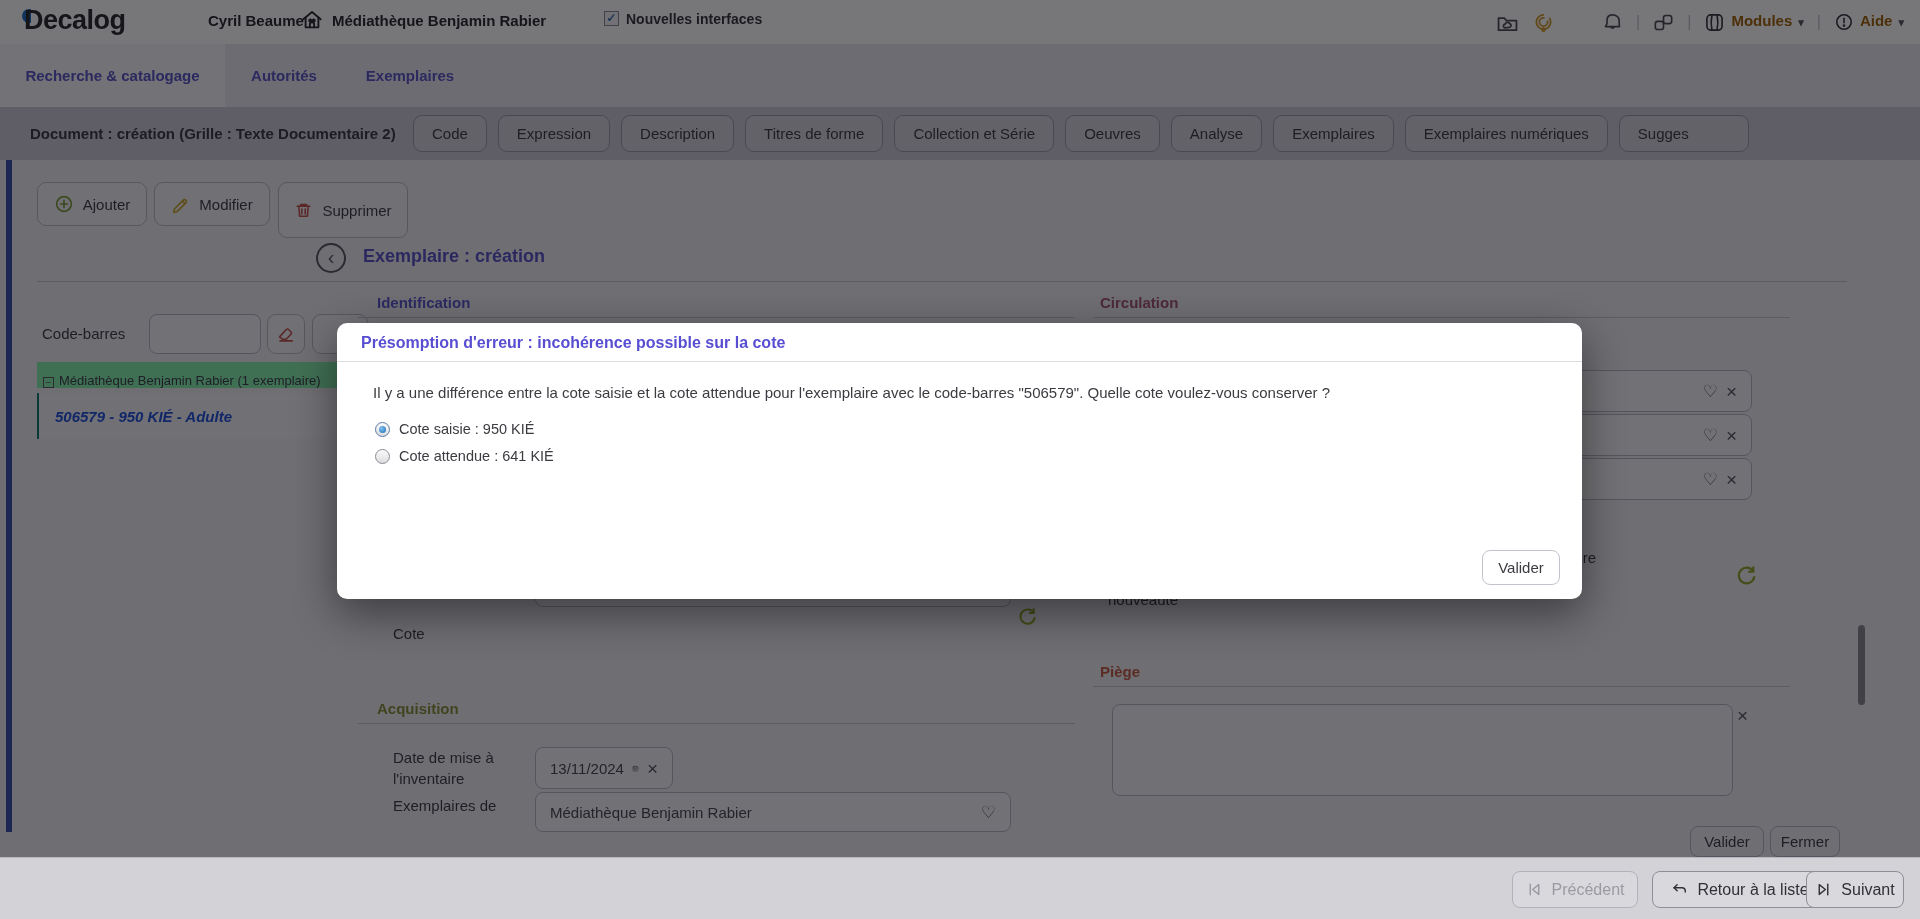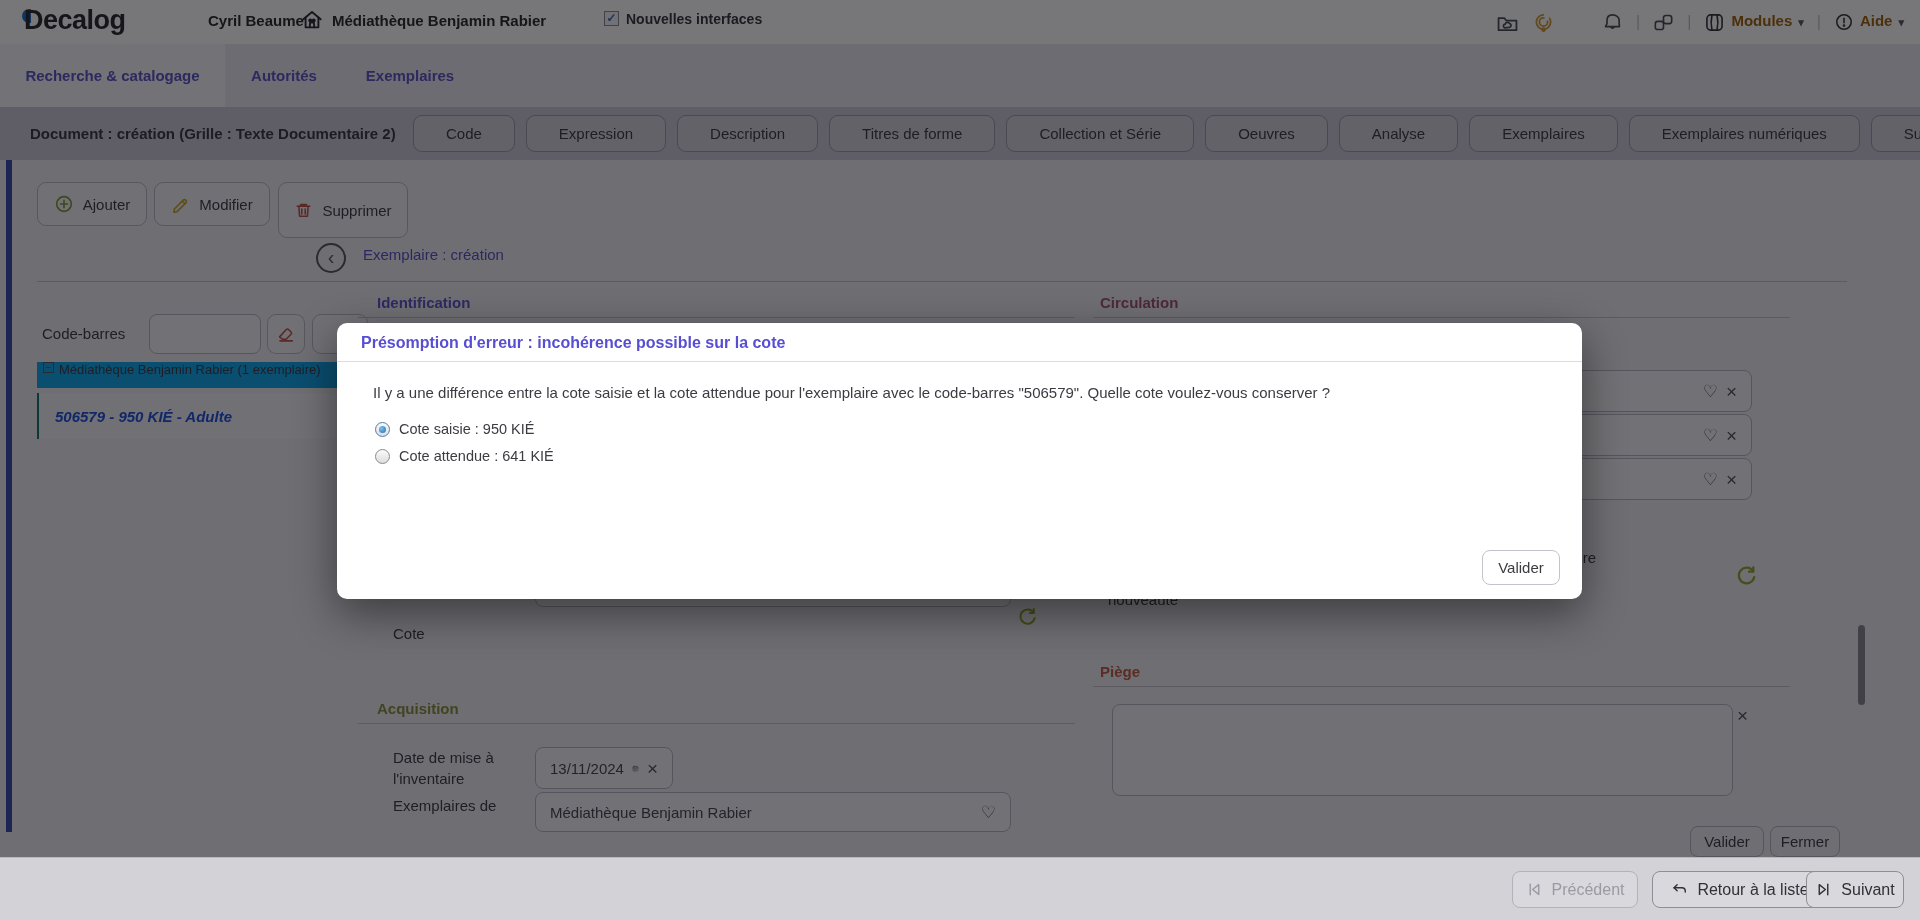--- a/index.html
+++ b/index.html
@@ -26,37 +26,37 @@
 
   
   .navtabs{position:absolute;left:0;top:44px;width:1920px;height:63px;background:#e9e7ef}
   .navtab{position:absolute;top:0;height:63px;line-height:63px;text-align:center;font-size:15px;font-weight:700;color:#5852c2;cursor:pointer}
   .navtab.active{background:#f4f3f8}
 
   
   .docheader{position:absolute;left:0;top:107px;width:1920px;height:53px;background:#cac8d2}
   .doc-title{position:absolute;left:30px;top:18px;font-size:15px;font-weight:700;color:#36363c;white-space:nowrap}
   .chips{position:absolute;left:413px;top:0;right:0;height:53px;display:flex;align-items:center;gap:11px;overflow:hidden}
-  .chip{flex:0 0 auto;padding:9px 32px;border:1px solid #9b99a6;border-radius:9px;background:#d3d1da;font-size:15px;color:#3a3a41;white-space:nowrap;cursor:pointer}
+  .chip{flex:0 0 auto;padding:9px 18px;border:1px solid #9b99a6;border-radius:9px;background:#d3d1da;font-size:15px;color:#3a3a41;white-space:nowrap;cursor:pointer}
 
   
   .accentbar{position:absolute;left:6px;top:160px;width:6px;height:672px;background:#3949ab}
   .hline{position:absolute;height:1px;background:#c3c2ca}
   .btn{display:flex;align-items:center;justify-content:center;gap:9px;background:#f1f0f4;border:1px solid #b9b8c1;border-radius:9px;font-size:15px;color:#3b3b42;cursor:pointer}
   .abs{position:absolute}
   .lbl{position:absolute;font-size:15px;color:#3b3b42}
   .input{position:absolute;background:#f4f3f7;border:1px solid #b5b4bf;border-radius:8px;display:flex;align-items:center;padding:0 14px;font-size:15px;color:#46464e;gap:8px}
   .input .grow{flex:1}
   .sect{position:absolute;font-size:15px;font-weight:700}
   .heart::before{content:"♡";font-size:17px;color:#55545c}
   .xmark::before{content:"×";font-size:19px;color:#55545c;line-height:1}
   .backcirc{position:absolute;width:30px;height:30px;border:2px solid #55545c;border-radius:50%;text-align:center;line-height:25px;font-size:20px;color:#55545c;cursor:pointer}
   .backcirc::before{content:"‹"}
-  .heading{position:absolute;font-size:15px;font-weight:400;color:#5751c5}
-  .treehdr{position:absolute;background:#0ea5e9;display:flex;align-items:flex-start;gap:5px;font-size:13px;color:#3b3b46;padding:0 6px}
+  .heading{position:absolute;font-size:18px;font-weight:700;color:#5751c5}
+  .treehdr{position:absolute;background:#86efac;display:flex;align-items:flex-end;gap:5px;font-size:13px;color:#3b3b46;padding:0 6px}
   .minusbox{width:11px;height:11px;border:1px solid #55545c;font-size:10px;line-height:9px;text-align:center;color:#55545c}
   .minusbox::before{content:"−"}
   .treeitem{position:absolute;background:#f0eff3;border-left:2px solid #0f766e;display:flex;align-items:center;padding:0 16px;font-size:15px;font-weight:700;font-style:italic;color:#1d4ed8;cursor:pointer}
   .textarea{position:absolute;background:#f1f0f4;border:1px solid #b5b4bf;border-radius:8px}
   .scrollthumb{position:absolute;left:1858px;top:625px;width:7px;height:80px;border-radius:4px;background:#87868e}
 
   
   .overlay{position:absolute;left:0;top:0;width:1920px;height:857px;background:rgba(8,8,12,.55);z-index:50}
   .modal{position:absolute;left:337px;top:323px;width:1245px;height:276px;background:#fff;border-radius:10px;
          box-shadow:0 14px 44px rgba(0,0,0,.45);z-index:60}

